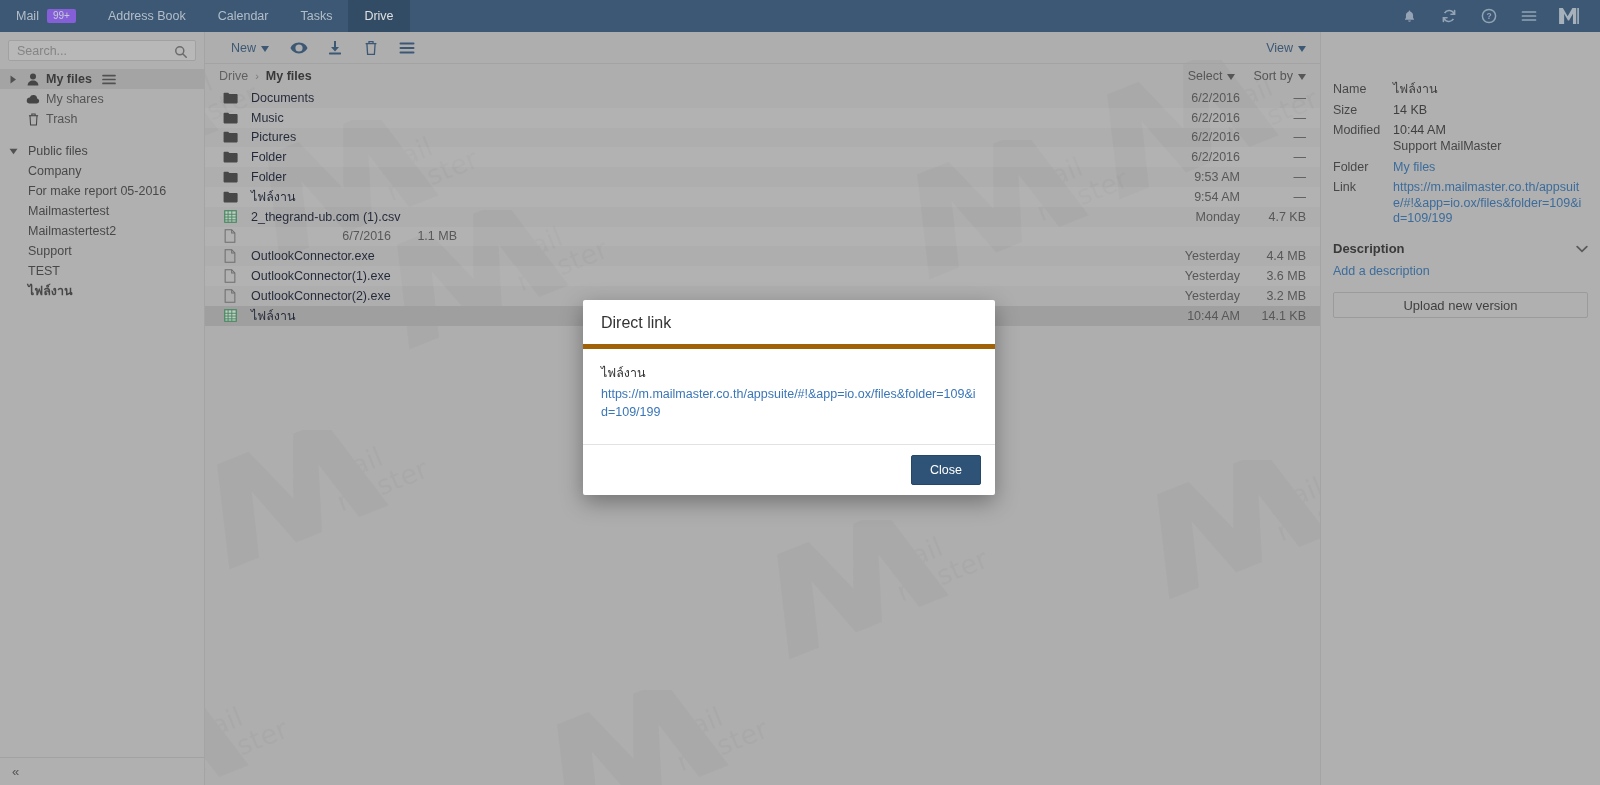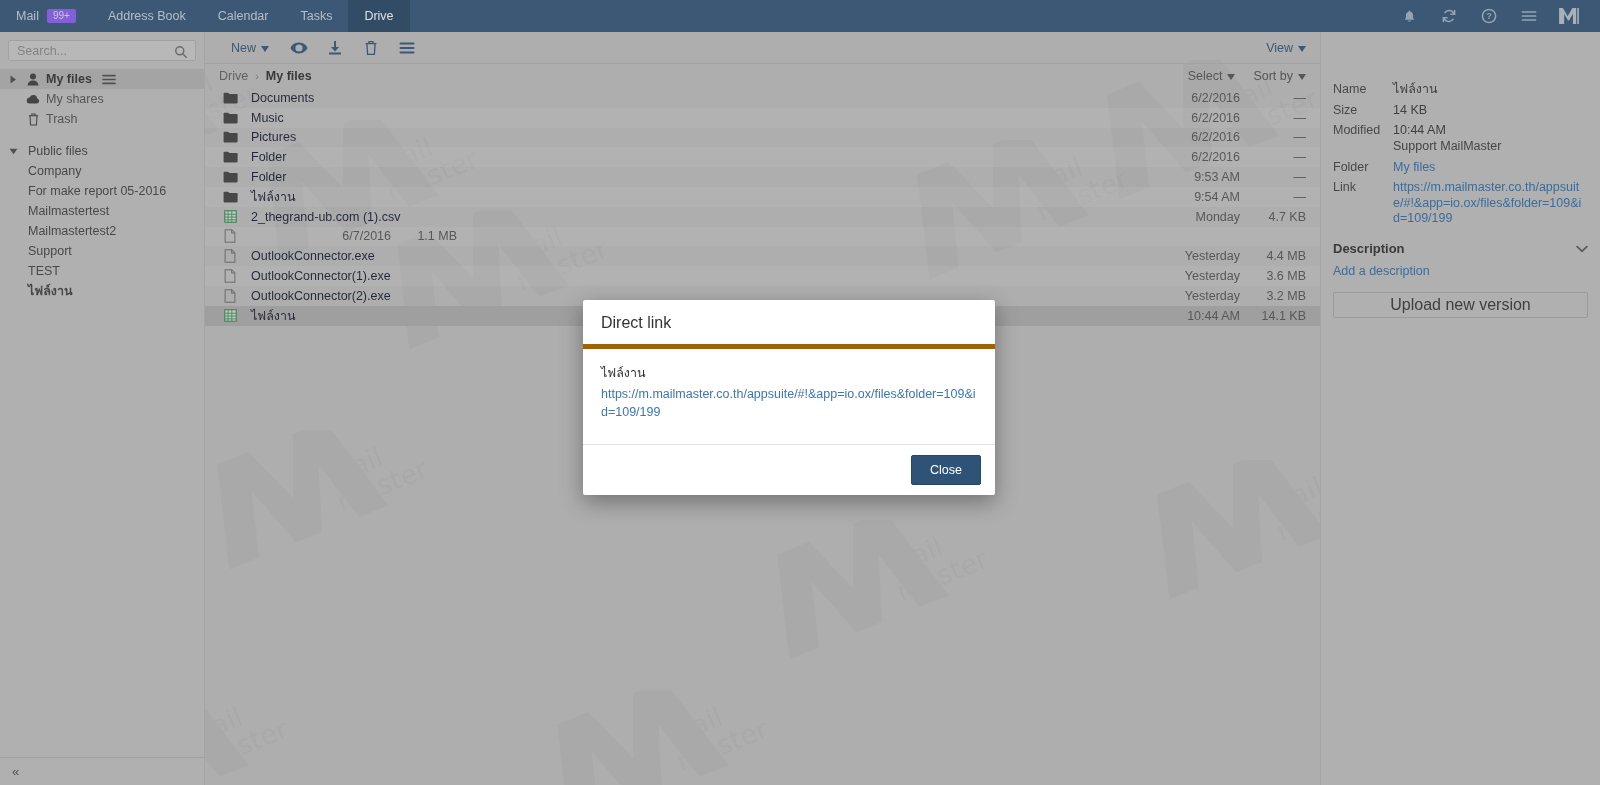--- a/index.html
+++ b/index.html
@@ -150,21 +150,21 @@
   .det-sec-head {
     display:flex; align-items:center; padding:0 12px; margin-top:14px;
     font-weight:bold; color:#2c2c2c; font-size:13px;
   }
   .det-sec-head .chev { margin-left:auto; color:#555; }
   .det-add { padding:8px 12px 0 12px; color:#2f6ca8; cursor:pointer; }
   .det-btn-wrap { padding:14px 12px 0 12px; }
   .det-btn {
     width:100%; height:26px; border:1px solid #a8a8a8; background:#c3c3c3;
     display:flex; align-items:center; justify-content:center;
-    font-size:16px; color:#333; cursor:pointer; border-radius:2px;
+    font-size:13px; color:#333; cursor:pointer; border-radius:2px;
   }
 
   
   .modal-backdrop {
     position:absolute; inset:0; z-index:50;
     background:rgba(110,110,110,0.22);
   }
   .modal {
     position:absolute; left:583px; top:300px; width:412px;
     background:#ffffff; z-index:60;

